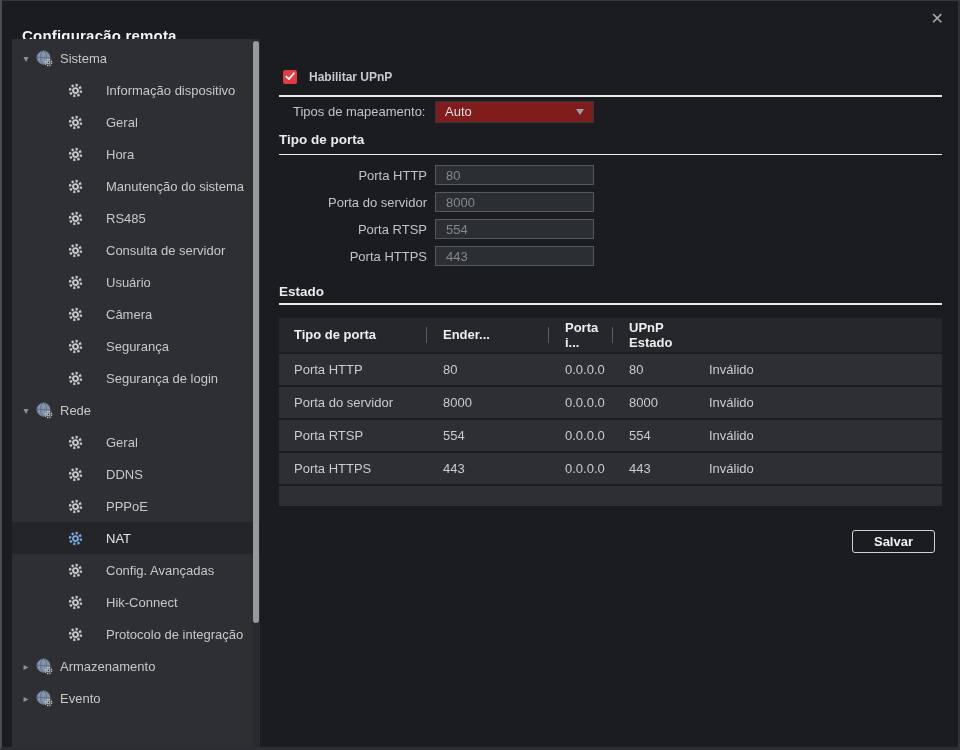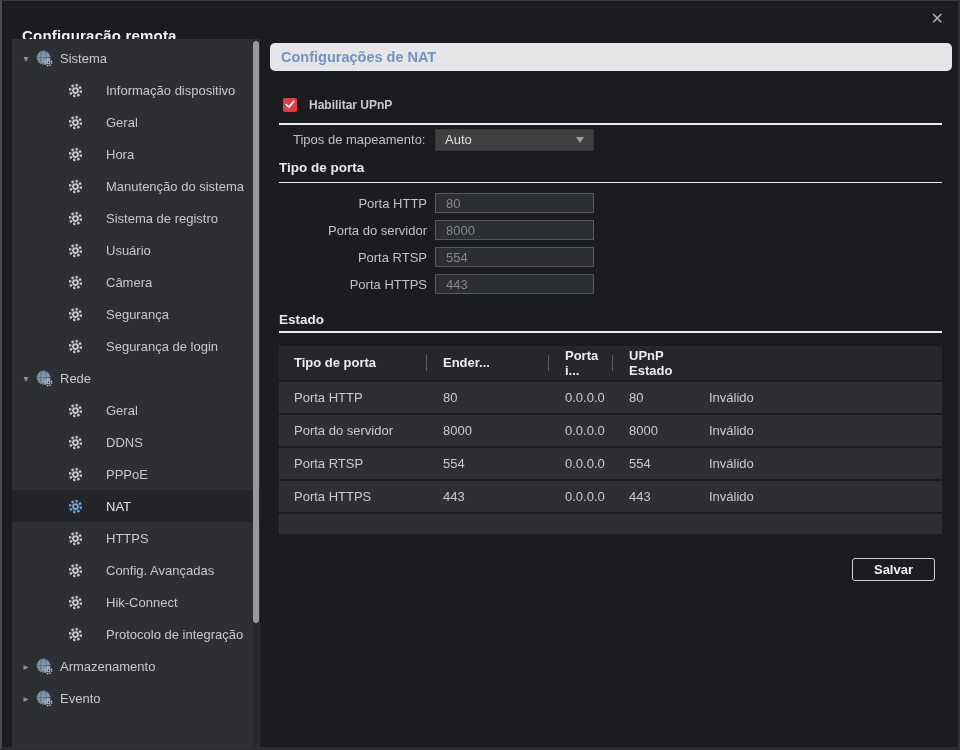--- a/index.html
+++ b/index.html
@@ -30,21 +30,21 @@
   .nat-header{height:28px;background:#e6e6e8;border-radius:5px;display:flex;align-items:center;padding-left:11px;}
   .nat-header span{font-size:14.5px;font-weight:bold;color:#7093c5;}
   .content{position:relative;margin-left:9px;width:663px;}
   .upnp-row{margin-top:26px;display:flex;align-items:center;padding-left:4px;height:15px;}
   .checkbox{width:14px;height:14px;background:#e23b41;border-radius:2px;display:flex;align-items:center;justify-content:center;cursor:pointer;flex:0 0 auto;}
   .upnp-label{margin-left:12px;font-size:12px;font-weight:bold;color:#c6cad0;}
   .sep{height:1.5px;background:#ececed;}
   .sep1{margin-top:11px;}
   .map-row{position:relative;margin-top:4px;height:22px;}
   .map-label{position:absolute;left:14px;top:0;line-height:22px;font-size:13px;color:#bfc2c6;}
-  .dropdown{position:absolute;left:156px;top:0;width:159px;height:22px;background:#404040;border:1px solid #33363a;
+  .dropdown{position:absolute;left:156px;top:0;width:159px;height:22px;background:#7f1d1d;border:1px solid #33363a;
             display:flex;align-items:center;padding:0 9px;cursor:pointer;}
   .dropdown .val{flex:1;font-size:13px;color:#dddfe1;}
   .tri{width:0;height:0;border-left:4.5px solid transparent;border-right:4.5px solid transparent;border-top:6px solid #9fa1a4;}
   .sect-title{margin-top:9px;font-size:13.5px;font-weight:bold;color:#e9eaec;}
   .sep2{margin-top:7px;}
   .fields{margin-top:10px;}
   .frow{height:20px;margin-bottom:7px;display:flex;align-items:center;}
   .flabel{width:148px;text-align:right;font-size:13px;color:#bfc2c6;flex:0 0 auto;}
   .fbox{margin-left:8px;width:159px;height:20px;background:#2b2e32;border:1px solid #55585d;
         display:flex;align-items:center;padding-left:10px;font-size:13px;color:#85888d;}
@@ -132,21 +132,31 @@
     <span class="tlabel">Manutenção do sistema</span>
   </div>
         <div class="trow child">
     <span class="cicon">
       <svg width="15" height="15" viewBox="0 0 16 16">
         <circle cx="8" cy="8" r="5.8" fill="none" stroke="currentColor" stroke-width="2.6" stroke-dasharray="2.4 2.05"></circle>
         <circle cx="8" cy="8" r="3.6" fill="currentColor"></circle>
         <circle cx="8" cy="8" r="1.6" fill="var(--hole,#2e2f32)"></circle>
       </svg>
     </span>
-    <span class="tlabel">Sistema de registro</span>
+    <span class="tlabel">RS485</span>
+  </div>
+        <div class="trow child">
+    <span class="cicon">
+      <svg width="15" height="15" viewBox="0 0 16 16">
+        <circle cx="8" cy="8" r="5.8" fill="none" stroke="currentColor" stroke-width="2.6" stroke-dasharray="2.4 2.05"></circle>
+        <circle cx="8" cy="8" r="3.6" fill="currentColor"></circle>
+        <circle cx="8" cy="8" r="1.6" fill="var(--hole,#2e2f32)"></circle>
+      </svg>
+    </span>
+    <span class="tlabel">Consulta de servidor</span>
   </div>
         <div class="trow child">
     <span class="cicon">
       <svg width="15" height="15" viewBox="0 0 16 16">
         <circle cx="8" cy="8" r="5.8" fill="none" stroke="currentColor" stroke-width="2.6" stroke-dasharray="2.4 2.05"></circle>
         <circle cx="8" cy="8" r="3.6" fill="currentColor"></circle>
         <circle cx="8" cy="8" r="1.6" fill="var(--hole,#2e2f32)"></circle>
       </svg>
     </span>
     <span class="tlabel">Usuário</span>
@@ -237,30 +247,20 @@
     <span class="tlabel">NAT</span>
   </div>
         <div class="trow child">
     <span class="cicon">
       <svg width="15" height="15" viewBox="0 0 16 16">
         <circle cx="8" cy="8" r="5.8" fill="none" stroke="currentColor" stroke-width="2.6" stroke-dasharray="2.4 2.05"></circle>
         <circle cx="8" cy="8" r="3.6" fill="currentColor"></circle>
         <circle cx="8" cy="8" r="1.6" fill="var(--hole,#2e2f32)"></circle>
       </svg>
     </span>
-    <span class="tlabel">HTTPS</span>
-  </div>
-        <div class="trow child">
-    <span class="cicon">
-      <svg width="15" height="15" viewBox="0 0 16 16">
-        <circle cx="8" cy="8" r="5.8" fill="none" stroke="currentColor" stroke-width="2.6" stroke-dasharray="2.4 2.05"></circle>
-        <circle cx="8" cy="8" r="3.6" fill="currentColor"></circle>
-        <circle cx="8" cy="8" r="1.6" fill="var(--hole,#2e2f32)"></circle>
-      </svg>
-    </span>
     <span class="tlabel">Config. Avançadas</span>
   </div>
         <div class="trow child">
     <span class="cicon">
       <svg width="15" height="15" viewBox="0 0 16 16">
         <circle cx="8" cy="8" r="5.8" fill="none" stroke="currentColor" stroke-width="2.6" stroke-dasharray="2.4 2.05"></circle>
         <circle cx="8" cy="8" r="3.6" fill="currentColor"></circle>
         <circle cx="8" cy="8" r="1.6" fill="var(--hole,#2e2f32)"></circle>
       </svg>
     </span>
@@ -305,23 +305,20 @@
       </svg>
     </span>
     <span class="tlabel">Evento</span>
   </div>
       </div>
     <div class="sb-track"></div>
     <div class="sb-thumb"></div>
   </div>
 
   <div class="main">
-    <div class="nat-header">
-      <span>Configurações de NAT</span>
-    </div>
 
     <div class="content">
 
       <div class="upnp-row">
         <span class="checkbox">
           <svg width="10" height="9" viewBox="0 0 10 9">
             <path d="M1.3 4.6 L3.9 7.1 L8.8 1.3" fill="none" stroke="#ffffff" stroke-width="1.8" stroke-linecap="round" stroke-linejoin="round"></path>
           </svg>
         </span>
         <span class="upnp-label">Habilitar UPnP</span>

